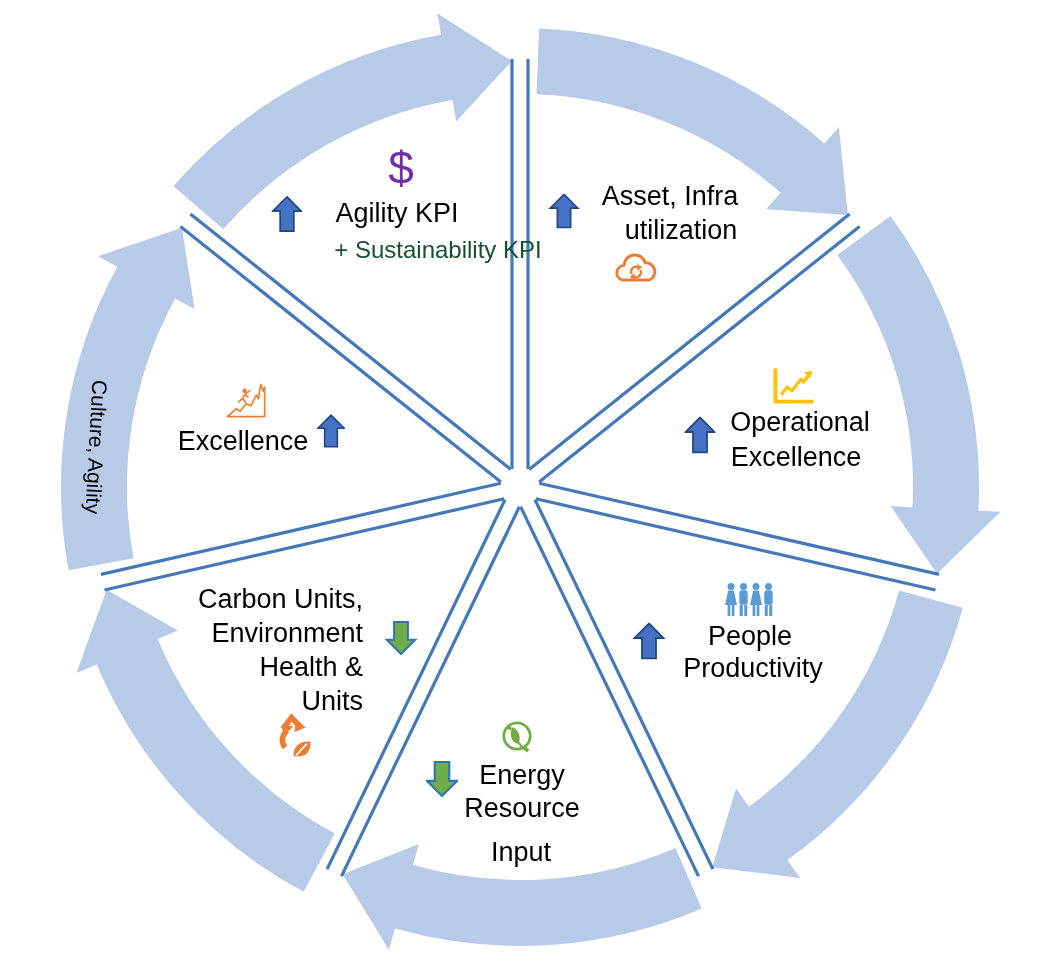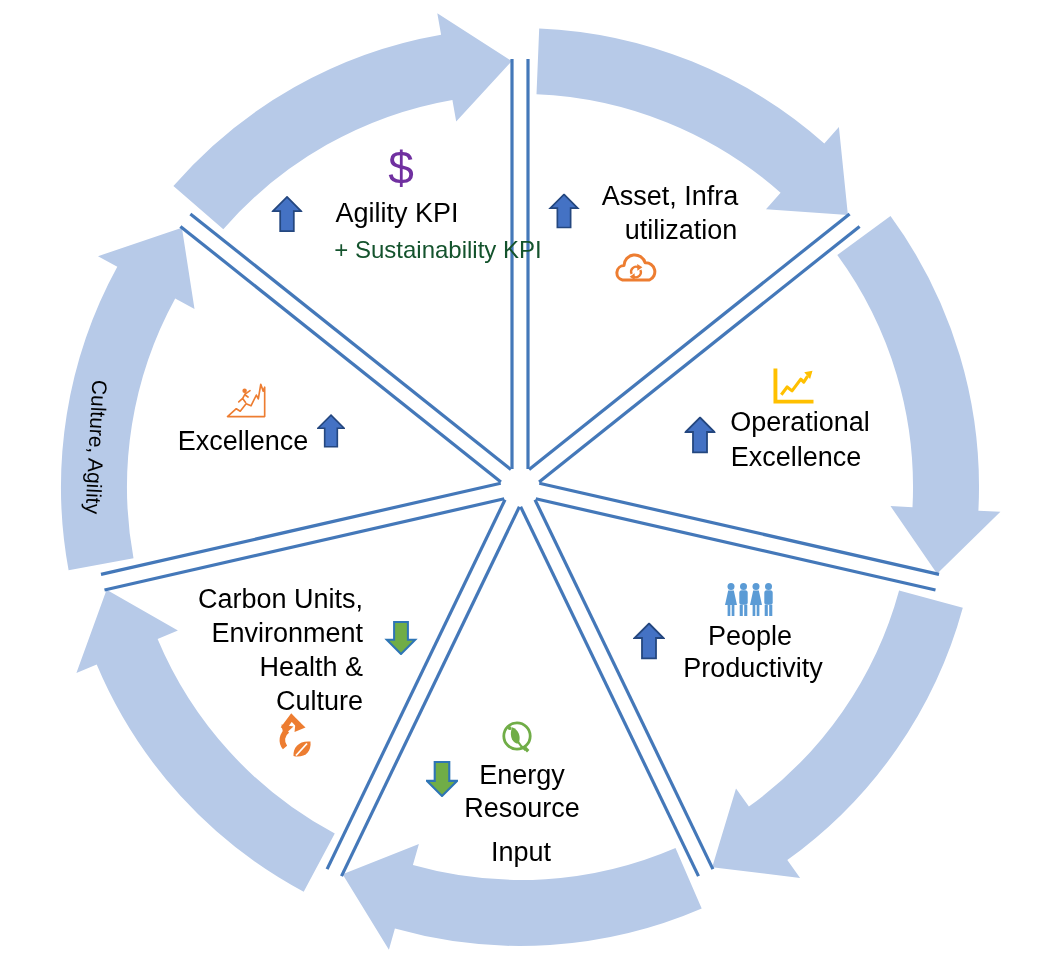--- a/index.html
+++ b/index.html
@@ -113,21 +113,21 @@
     <polygon points="16.5,36 32,20.5 24,20.5 24,1 9,1 9,20.5 1,20.5" stroke-width="2.2" fill="#70ad47" stroke="#2e75b6"></polygon>
   </svg>
   <span class="lbl" style="left:522px;top:775px;">Energy</span>
   <span class="lbl" style="left:522px;top:808px;">Resource</span>
   <span class="lbl" style="left:521px;top:852px;text-align:center;">Input</span>
 
   <div class="lbl carbon" style="left:198px;top:650px;">
     <div>Carbon Units,</div>
     <div>Environment</div>
     <div>Health &amp;</div>
-    <div>Culture</div>
+    <div>Units</div>
   </div>
   <svg class="blockarrow" style="left:401px;top:638px;" width="34" height="34" viewBox="0 0 33 37">
     <polygon points="16.5,36 32,20.5 24,20.5 24,1 9,1 9,20.5 1,20.5" stroke-width="2.2" fill="#70ad47" stroke="#2e75b6"></polygon>
   </svg>
   <svg class="icn" style="left:295px;top:736px;" width="46" height="48" viewBox="0 0 46 48">
     <path d="M11,17 L19.5,5.5 L27,13.5" fill="none" stroke-width="5.5" stroke="#ed7d31"></path>
     <polygon points="24,6.5 33.5,15.5 22.5,20" fill="#ed7d31"></polygon>
     <path d="M15.5,18.5 A11.5,11.5 0 0 0 13,35.5" fill="none" stroke-width="5.5" stroke="#ed7d31"></path>
     <polygon points="9.5,12.5 21.5,14.5 11.5,23.5" fill="#ed7d31"></polygon>
     <path d="M21.5,44 C21,35 27,28.5 38.5,29.5 C39.5,40 33,45.5 23.5,44.5 Z" fill="#ed7d31"></path>

